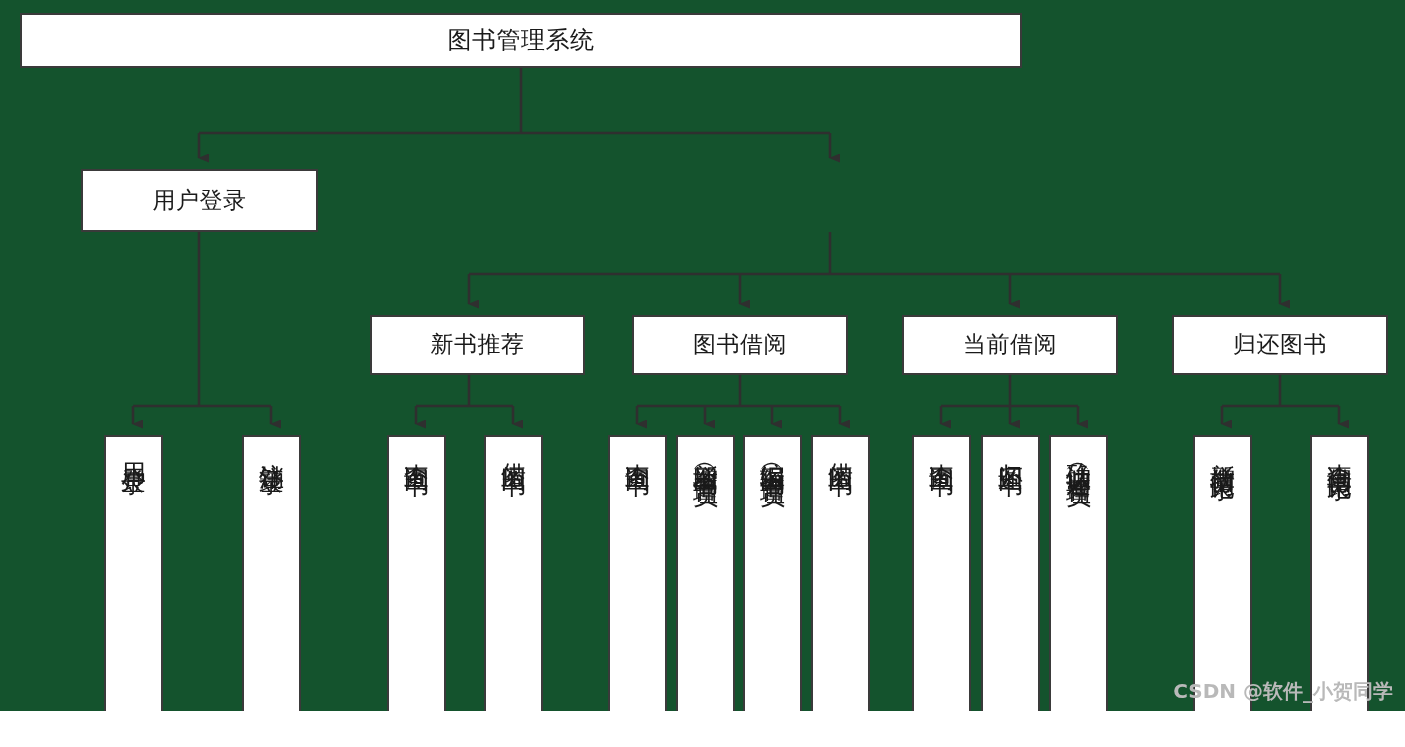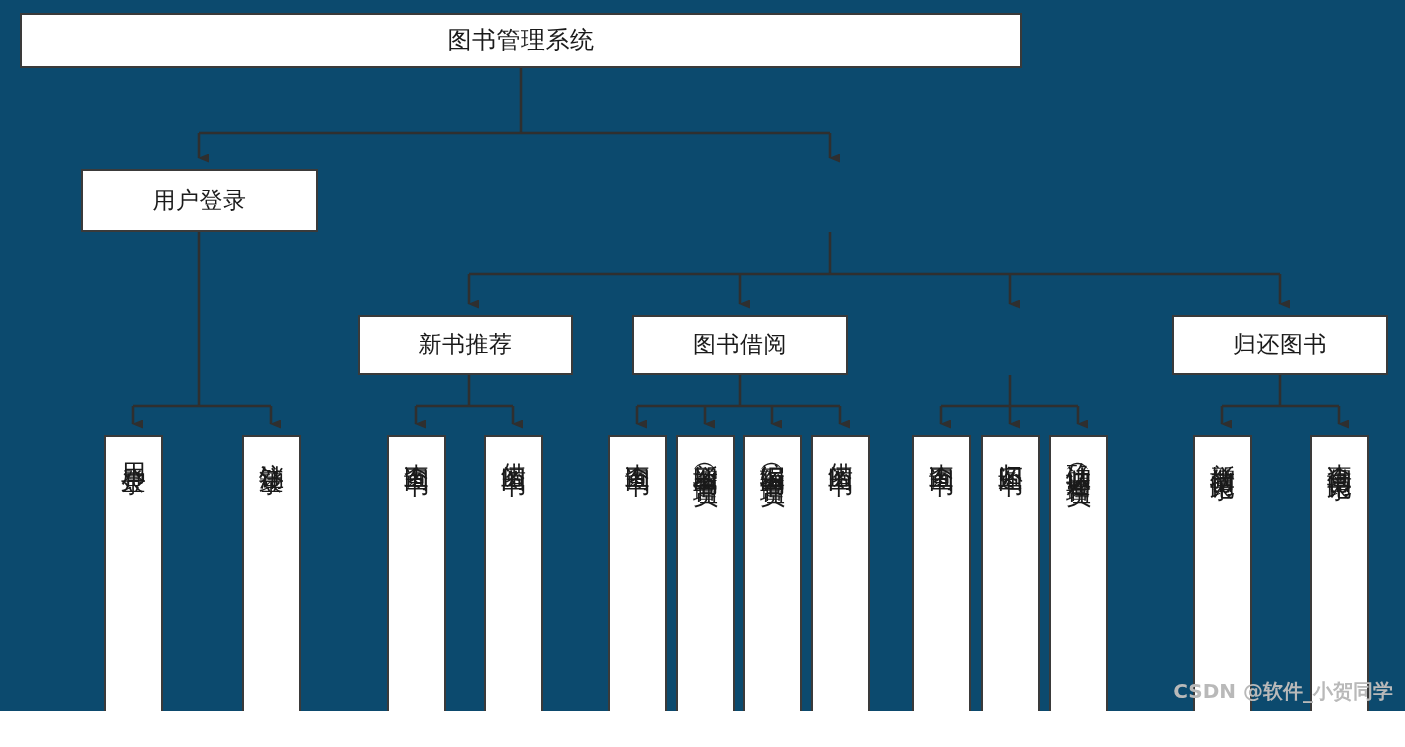--- a/index.html
+++ b/index.html
@@ -4,21 +4,21 @@
 <style>
   html, body {
     margin: 0;
     padding: 0;
     background: #ffffff;
   }
   #canvas {
     position: relative;
     width: 1405px;
     height: 711px;
-    background: #0c4a6e;
+    background: #14532d;
     font-family: "DejaVu Sans", "Liberation Sans", sans-serif;
     overflow: hidden;
   }
   #edges {
     position: absolute;
     left: 0;
     top: 0;
     width: 1405px;
     height: 747px;
     pointer-events: none;
@@ -127,25 +127,28 @@
   </svg>
 
   <div class="node h root" style="left:20px; top:13px; width:1002px; height:55px;">
     <span class="label">图书管理系统</span>
   </div>
 
   <div class="node h" style="left:81px; top:169px; width:237px; height:63px;">
     <span class="label">用户登录</span>
   </div>
 
-  <div class="node h" style="left:358px; top:315px; width:215px; height:60px;">
+  <div class="node h" style="left:370px; top:315px; width:215px; height:60px;">
     <span class="label">新书推荐</span>
   </div>
   <div class="node h" style="left:632px; top:315px; width:216px; height:60px;">
     <span class="label">图书借阅</span>
+  </div>
+  <div class="node h" style="left:902px; top:315px; width:216px; height:60px;">
+    <span class="label">当前借阅</span>
   </div>
   <div class="node h" style="left:1172px; top:315px; width:216px; height:60px;">
     <span class="label">归还图书</span>
   </div>
 
   <div class="node v" style="left:104px; top:435px; width:59px; height:299px;">
     <span class="label">用户登录</span>
   </div>
   <div class="node v" style="left:242px; top:435px; width:59px; height:299px;">
     <span class="label">注销登录</span>

